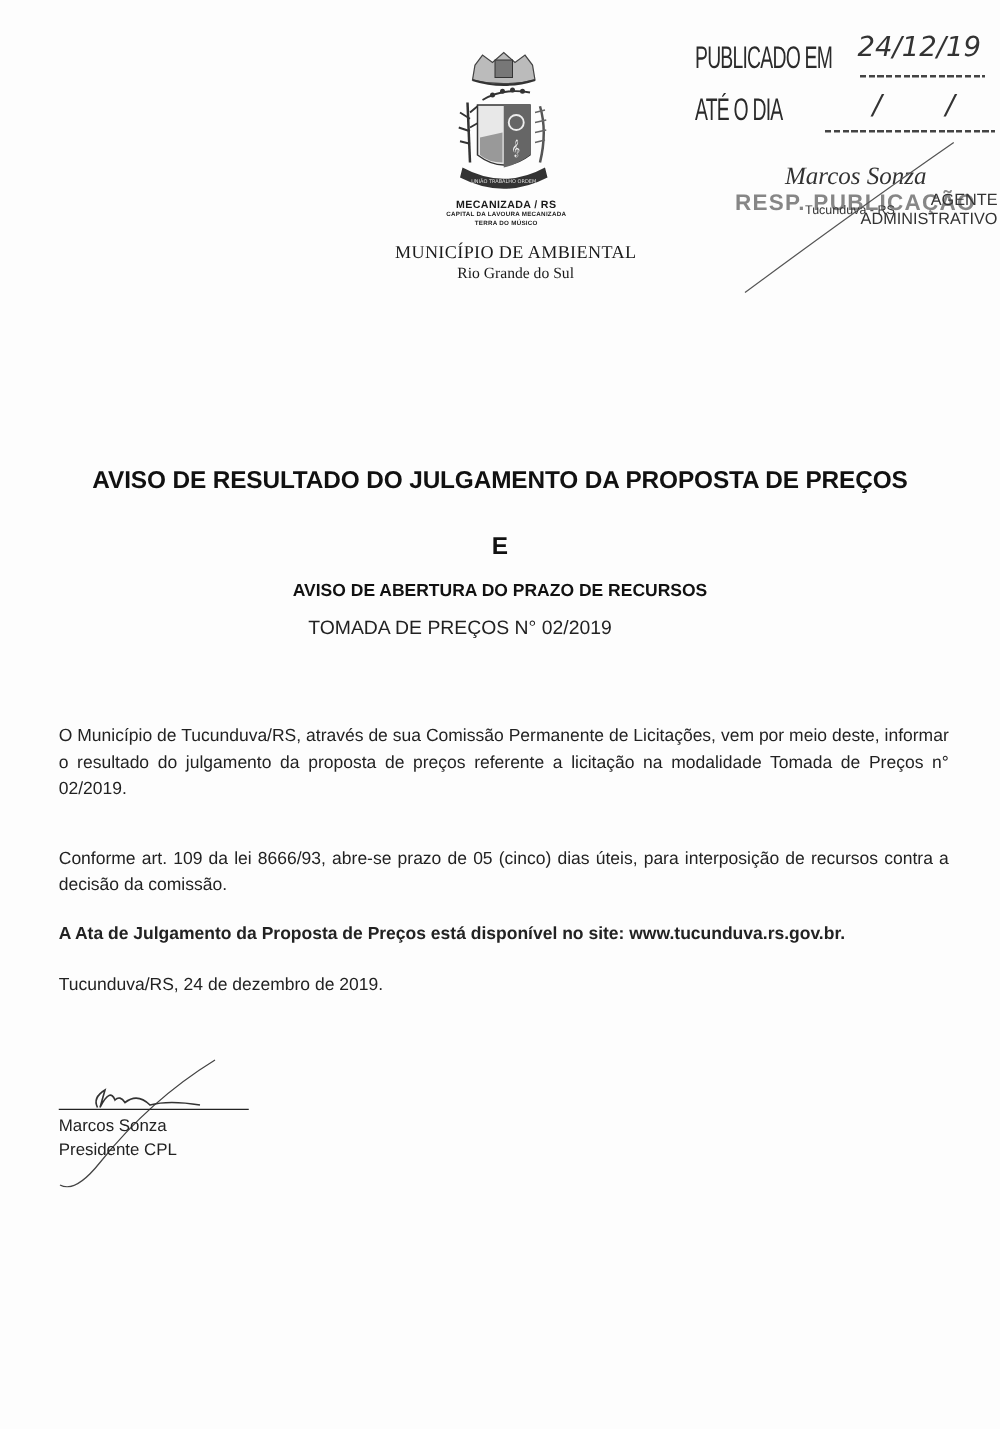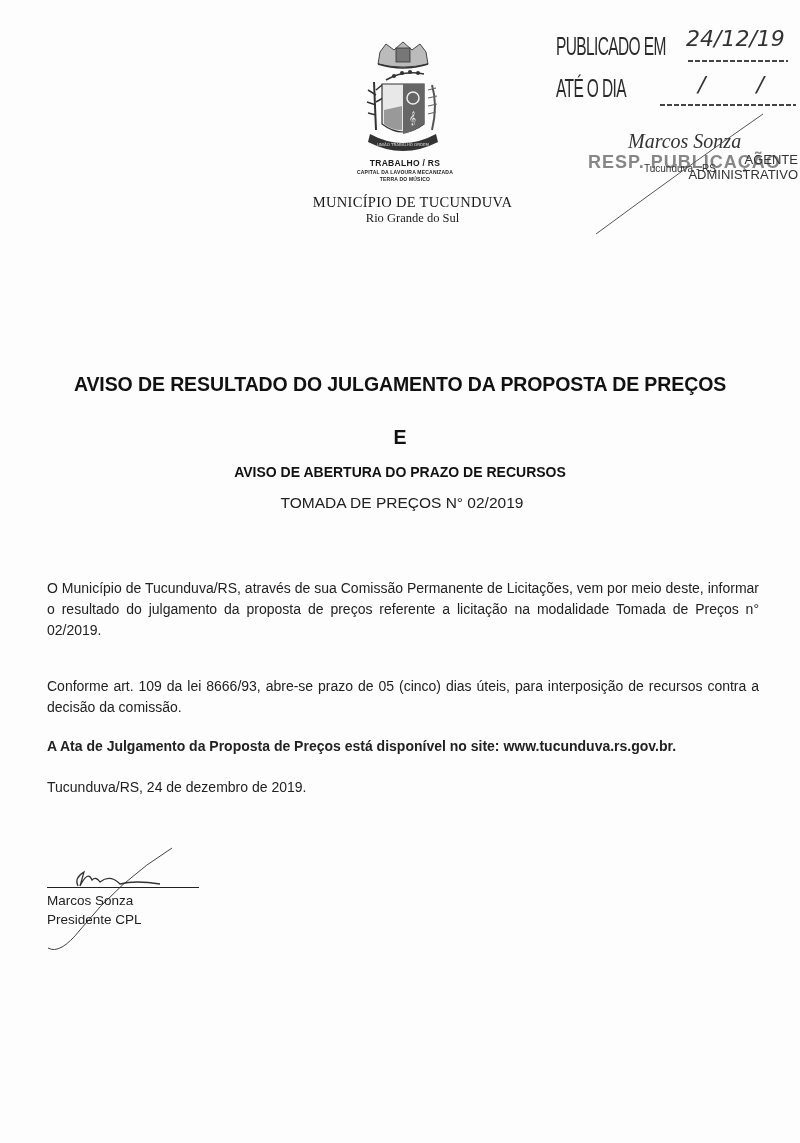--- a/index.html
+++ b/index.html
@@ -29,21 +29,21 @@
   .stamp-sign { position: absolute; left: 80px; top: 104px; font-family: "Liberation Serif", serif; font-style: italic; font-size: 20px; color: #333; }
   .stamp-role { position: absolute; left: 40px; top: 126px; font-size: 18px; color: #555; letter-spacing: 1px; opacity: 0.7; font-weight: bold;}
   .stamp-role2 { position: absolute; left: 92px; top: 126px; font-size: 13px; color: #333; text-align: right; }
   .stamp-city { position: absolute; left: 96px; top: 137px; font-size: 10px; color: #333; }
 
   
   .title { position: absolute; left: 0; width: 800px; text-align: center; font-weight: bold; color: #111; margin-top: 28px; }
   .t1 { top: 345px; font-size: 19.5px; letter-spacing: -0.1px; }
   .t2 { top: 398px; font-size: 19.5px; }
   .t3 { top: 436px; font-size: 14px; }
-  .subtitle { position: absolute; left: 0; width: 736px; top: 494px; text-align: center; font-size: 15.5px; color: #222; padding-left: 34px; }
+  .subtitle { position: absolute; left: 0; width: 736px; top: 494px; text-align: center; font-size: 15.5px; color: #222; }
 
   .para { position: absolute; left: 47px; width: 712px; font-size: 14px; line-height: 21px; color: #222; text-align: justify; }
   .p1 { top: 538px; margin-top: 40px; }
   .p2 { top: 617px; }
   .p3 { top: 676px; }
   .p4 { top: 736px; font-weight: bold; }
   .p5 { top: 777px; }
   .bold { font-weight: bold; }
 
   .sig-line { position: absolute; left: 47px; top: 887px; width: 152px; height: 1px; background: #222; }
@@ -78,25 +78,25 @@
     <path d="M45 44 L66 44 L66 84 Q55 92 45 94 Z" fill="#666"></path>
     <circle cx="55" cy="58" r="6" fill="none" stroke="#eee" stroke-width="1.5"></circle>
     <text x="51" y="82" font-size="12" fill="#eee" font-family="DejaVu Serif, serif">𝄞</text>
     <path d="M26 70 L44 66 L44 90 Q33 90 26 84 Z" fill="#999"></path>
 
     <path d="M12 94 Q45 112 78 94 L80 102 Q45 120 10 102 Z" fill="#333"></path>
     <text x="45" y="106" text-anchor="middle" font-size="4" fill="#ddd" font-family="DejaVu Sans, sans-serif">UNIÃO TRABALHO ORDEM</text>
   </svg>
 
   <div class="mun-name">
-    <div class="mun-line1">TRABALHO / RS</div>
+    <div class="mun-line1">MECANIZADA / RS</div>
     <div class="mun-line2">CAPITAL DA LAVOURA MECANIZADA</div>
     <div class="mun-line3">TERRA DO MÚSICO</div>
   </div>
-  <div class="mun-title">MUNICÍPIO DE TUCUNDUVA</div>
+  <div class="mun-title">MUNICÍPIO DE AMBIENTAL</div>
   <div class="mun-state">Rio Grande do Sul</div>
 
   <div class="stamp">
     <div class="stamp-line" style="left:8px; top:6px;">PUBLICADO EM</div>
     <div class="stamp-hand" style="left:138px; top:0;">24/12/19</div>
     <div class="stamp-underline" style="left:140px; top:34px; width:100px;"></div>
     <div class="stamp-line" style="left:8px; top:48px;">ATÉ O DIA</div>
     <div class="stamp-hand" style="left:150px; top:46px; letter-spacing:22px;">/ /</div>
     <div class="stamp-underline" style="left:112px; top:78px; width:136px;"></div>
     <div class="stamp-role">RESP. PUBLICAÇÃO</div>

